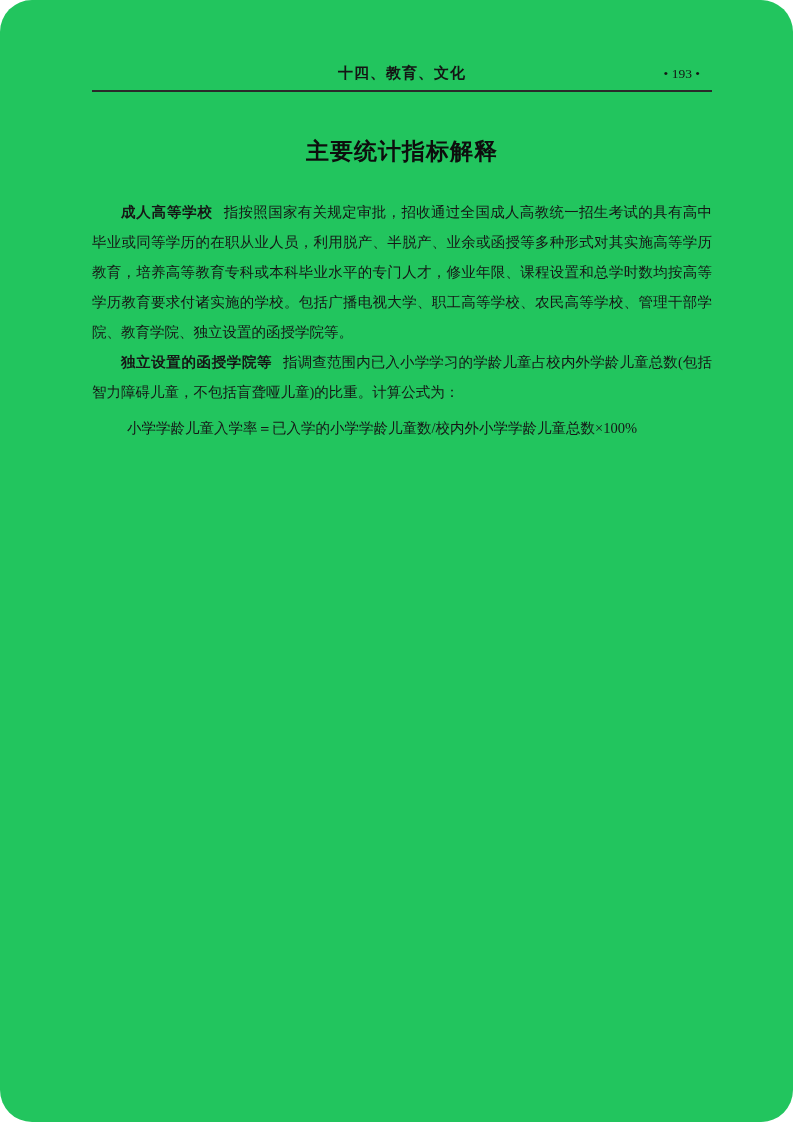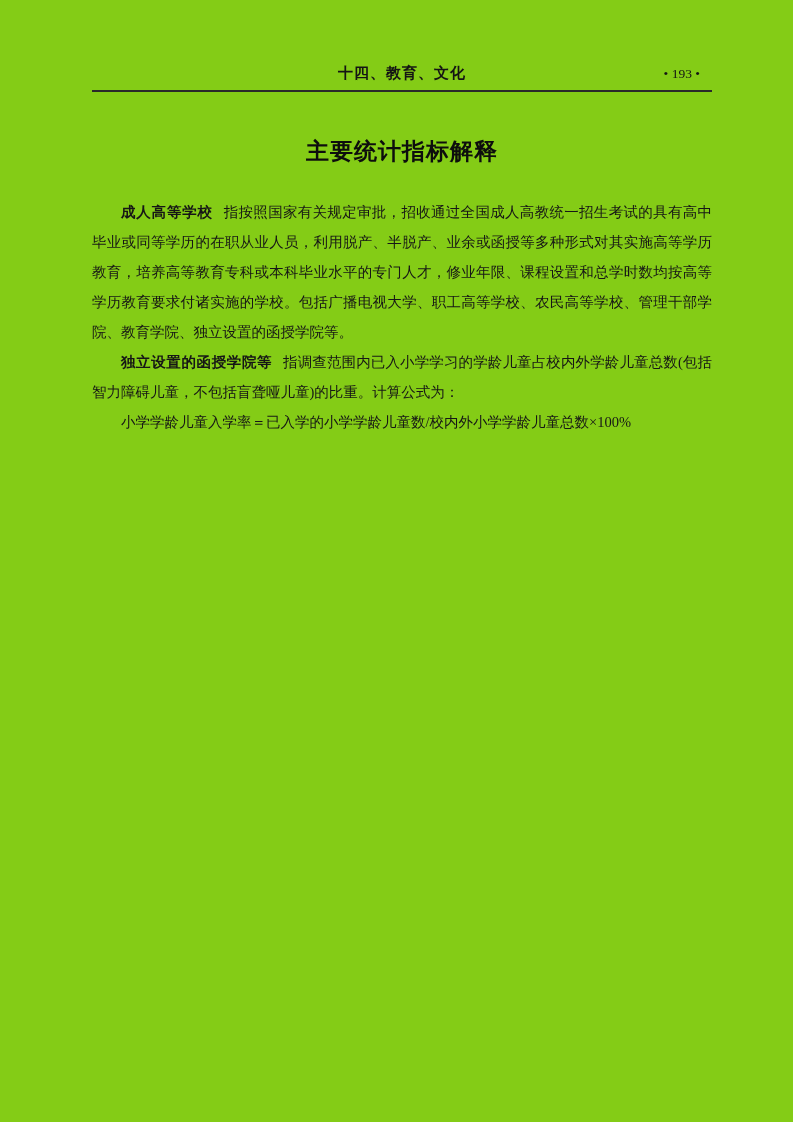--- a/index.html
+++ b/index.html
@@ -4,26 +4,27 @@
 <style>
   html, body {
     margin: 0;
     padding: 0;
     background: #ffffff;
   }
   .page {
     position: relative;
     width: 793px;
     height: 1122px;
-    background: #84cc16;
+    background: #22c55e;
     color: #111111;
     font-family: "Liberation Serif", "DejaVu Serif", serif;
     box-sizing: border-box;
     padding: 64px 81px 0 92px;
     overflow: hidden;
+    border-radius: 32px;
   }
   .running-header {
     position: relative;
     height: 22px;
   }
   .chapter-title {
     position: absolute;
     left: 0;
     right: 0;
     text-align: center;
@@ -67,21 +68,21 @@
     text-indent: 2em;
   }
   .term {
     font-family: "Liberation Sans", "DejaVu Sans", sans-serif;
     font-weight: 700;
     margin-right: 0.75em;
     letter-spacing: 0.5px;
     margin-top: 36px;
   }
   .formula-line {
-    margin: 0;
+    margin: 6px;
     text-indent: 2em;
     text-align: left;
   }
 </style>
 </head>
 <body>
 
 <div class="page">
 
   <div class="running-header">

